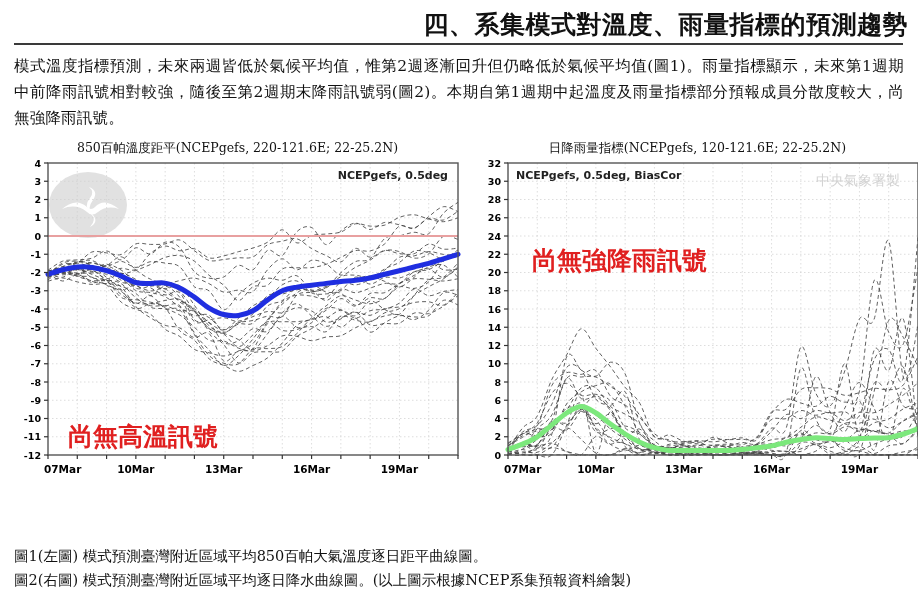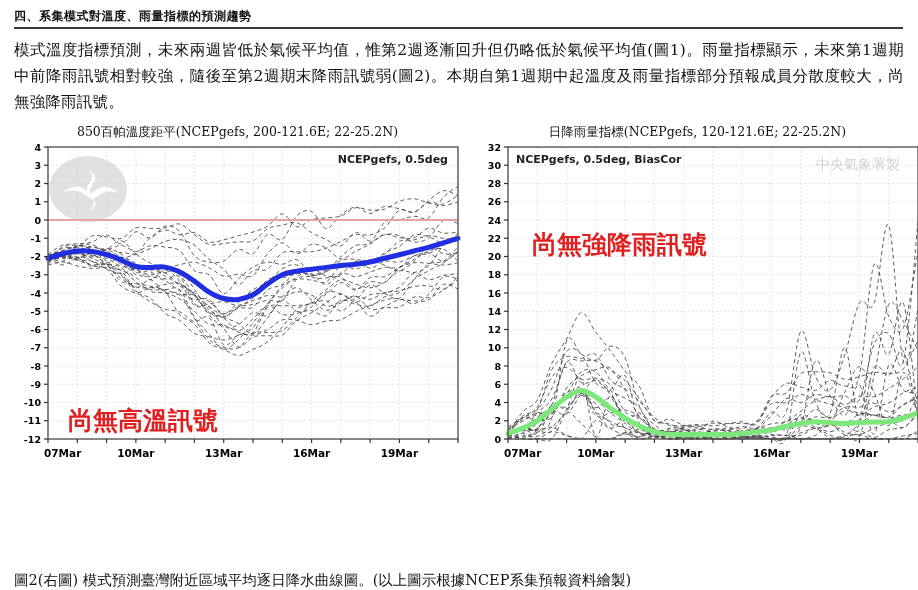--- a/index.html
+++ b/index.html
@@ -5,22 +5,22 @@
   html,body{margin:0;padding:0;}
   body{
     width:918px;height:590px;background:#ffffff;
     font-family:"DejaVu Sans","Liberation Sans",sans-serif;
     color:#1a1a1a;overflow:hidden;position:relative;
   }
   .page{width:918px;height:590px;position:relative;box-sizing:border-box;padding:0 10px;}
 
   .section-title{
     font-family:"DejaVu Serif","Liberation Serif",serif;
-    font-size:12px;font-weight:bold;letter-spacing:.5px;
-    margin:8px 0 2px 4px;color:#111;
+    font-size:25px;font-weight:bold;letter-spacing:.5px;
+    margin:8px 0 2px 4px;color:#111;text-align:right;
   }
   .title-rule{height:2px;background:#3a3a3a;margin:2px 4px 8px 4px;width:99%;}
 
   .body-text{
     font-family:"DejaVu Serif","Liberation Serif",serif;
     font-size:15.5px;line-height:26px;color:#111;
     margin:0 4px;text-align:justify;letter-spacing:.2px;
   }
 
   .charts{position:relative;margin-top:8px;height:358px;}
@@ -54,21 +54,21 @@
 <div class="page">
 
   <div class="section-title">四、系集模式對溫度、雨量指標的預測趨勢</div>
   <div class="title-rule"></div>
 
   <p class="body-text">模式溫度指標預測，未來兩週皆低於氣候平均值，惟第2週逐漸回升但仍略低於氣候平均值(圖1)。雨量指標顯示，未來第1週期中前降雨訊號相對較強，隨後至第2週期末降雨訊號弱(圖2)。本期自第1週期中起溫度及雨量指標部分預報成員分散度較大，尚無強降雨訊號。</p>
 
   <div class="charts">
 
     <div class="chart-box" id="chart-left">
-      <div class="chart-title">850百帕溫度距平(NCEPgefs, 200-121.6E; 22-25.2N)</div>
+      <div class="chart-title">850百帕溫度距平(NCEPgefs, 220-121.6E; 22-25.2N)</div>
       <svg id="svg-left" width="455" height="340" viewBox="0 0 455 340">
           <rect x="38" y="6" width="410" height="292" fill="#ffffff"></rect>
           <g opacity="0.55">
             <ellipse cx="78" cy="48" rx="39" ry="33" fill="#c9c9c9"></ellipse>
             <path d="M52,52 q14,-12 25,-2 q4,4 8,0 q9,-10 24,2 q-12,-4 -21,3 q-6,5 -11,0 q-11,-9 -25,-3 z" fill="#ffffff"></path>
             <path d="M79,30 q10,4 4,13 q-7,9 0,15 q6,7 -3,12 q7,-8 1,-13 q-8,-8 -1,-16 q5,-6 -1,-11 z" fill="#ffffff"></path>
           </g>
           <g>
             <line x1="38" y1="24.25" x2="448" y2="24.25" stroke="#cfcfcf" stroke-width="0.7" stroke-dasharray="1.5,2.5"></line>
             <line x1="38" y1="42.5" x2="448" y2="42.5" stroke="#cfcfcf" stroke-width="0.7" stroke-dasharray="1.5,2.5"></line>
@@ -307,16 +307,17 @@
           </g>
           <text x="46" y="22" text-anchor="start" class="corner-lbl">NCEPgefs, 0.5deg, BiasCor</text>
           <text x="388" y="28" text-anchor="middle" class="watermark-txt">中央氣象署製</text>
           <text x="62" y="112" class="anno-red" fill="#e02020">尚無強降雨訊號</text>
         </svg>
     </div>
 
   </div>
 
   <div class="captions">
+    <div class="cap-line">圖1(左圖) 模式預測臺灣附近區域平均850百帕大氣溫度逐日距平曲線圖。</div>
     <div class="cap-line">圖2(右圖) 模式預測臺灣附近區域平均逐日降水曲線圖。(以上圖示根據NCEP系集預報資料繪製)</div>
   </div>
 
 </div>
 
 </body></html>

